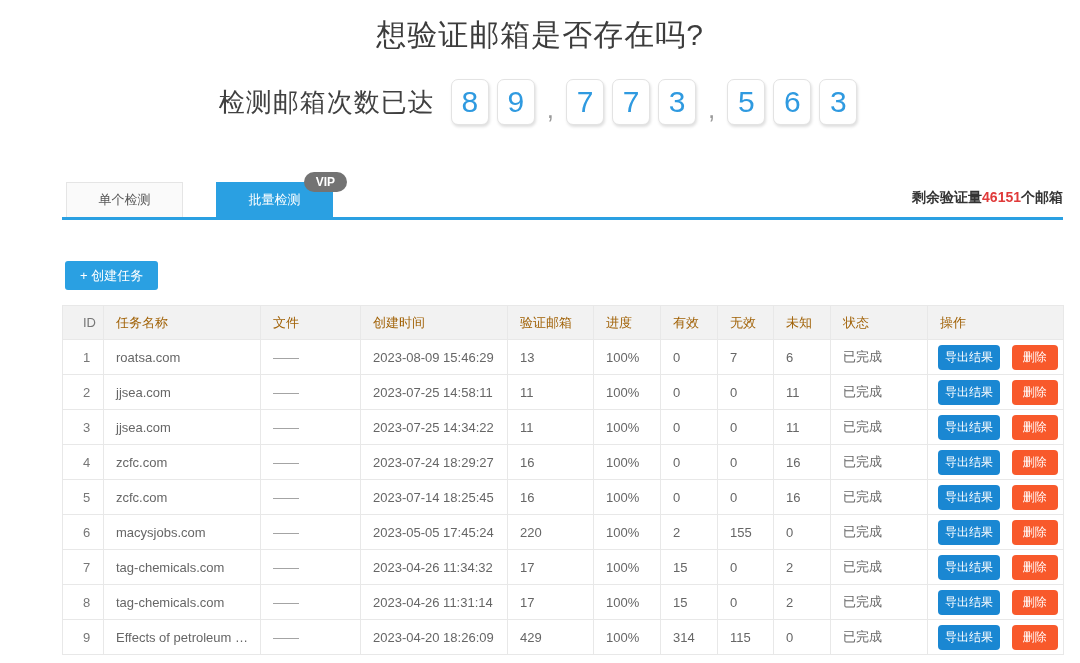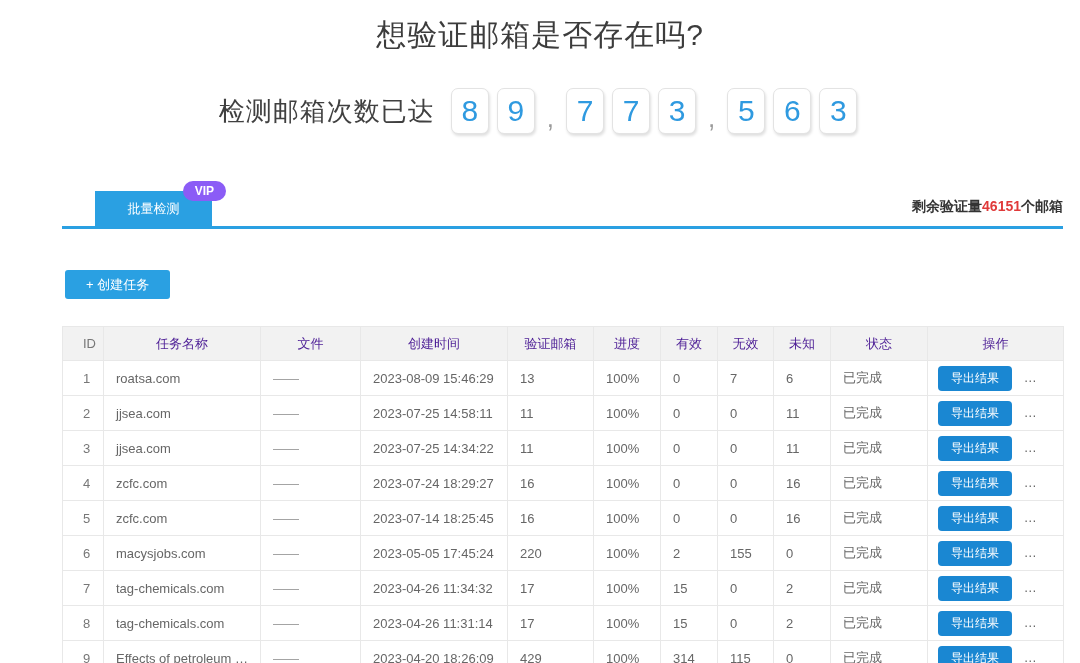--- a/index.html
+++ b/index.html
@@ -8,21 +8,21 @@
     width:1080px; height:663px; overflow:hidden; position:relative;
     background:#ffffff;
     font-family:"Liberation Sans","DejaVu Sans",sans-serif;
   }
   
   .hero-title {
     margin:15px 0 0 0; text-align:center;
     font-size:30px; font-weight:500; color:#3c3c3c; letter-spacing:1px;
   }
   .counter {
-    margin-top:31px; height:48px;
+    margin-top:22px; height:48px;
     display:flex; justify-content:center; align-items:center;
   }
   .counter-label { font-size:26px; color:#404040; margin-right:12px; letter-spacing:1px; }
   .digit {
     width:38px; height:46px; margin:0 4px;
     background:#fff; border:1px solid #e3e3e3; border-radius:7px;
     box-shadow:1px 2px 3px rgba(0,0,0,0.13);
     color:#2f9ae0; font-size:30px;
     display:flex; align-items:center; justify-content:center;
   }
@@ -32,45 +32,45 @@
   
   .tabbar { position:relative; height:38px; border-bottom:3px solid #2aa0e2; display:flex; align-items:flex-end; }
   .tab {
     width:117px; height:35px; display:flex; align-items:center; justify-content:center;
     font-size:13px; cursor:pointer;
   }
   .tab-single { margin-left:4px; background:#fafafa; border:1px solid #e5e5e5; border-bottom:none; color:#555; }
   .tab-batch { margin-left:33px; background:#2aa0e2; color:#ffffff; position:relative; }
   .vip-badge {
     position:absolute; top:-10px; right:-14px;
-    background:#8b5cf6; color:#fff; font-size:12px; font-weight:bold;
+    background:#737373; color:#fff; font-size:12px; font-weight:bold;
     padding:3px 12px; border-radius:11px; line-height:14px;
   }
   .quota { position:absolute; right:0; bottom:10px; font-size:14px; font-weight:bold; color:#333; }
   .quota-red { color:#e03a3a;margin-top:33px; }
   
   .create-btn {
-    margin:41px 0 16px 3px; height:29px; padding:0 21px;
+    margin:41px 0 4px 3px; height:29px; padding:0 15px;
     background:#2aa0e2; color:#fff; font-size:13px;
     border:none; border-radius:3px; cursor:pointer;
     font-family:inherit;
   }
   
   table.tasks { margin-top:11px; width:1001px; border-collapse:collapse; table-layout:fixed; }
   .tasks th, .tasks td { border:1px solid #e8e8e8; font-size:13px; overflow:hidden; }
   .tasks th {
-    background:#f2f2f2; color:#4c1d95; font-weight:normal;
-    height:34px; text-align:center; padding:0 12px; white-space:nowrap;
+    background:#f2f2f2; color:#a16207; font-weight:normal;
+    height:34px; text-align:left; padding:0 12px; white-space:nowrap;
   }
   .tasks td { height:35px; color:#666; padding:0 12px; white-space:nowrap; text-overflow:ellipsis; }
   .tasks th.c-id, .tasks td.c-id { text-align:center; padding:0 20px; color:#777; }
   .tasks td.c-file { color:#999; }
   .tasks td.c-actions { padding:0 0 0 10px; }
   .btn { border:none; border-radius:4px; color:#fff; font-size:12px; height:25px; cursor:pointer; font-family:inherit; }
-  .btn-export { background:#1a87d2; padding:0 13px; margin-right:8px; }
+  .btn-export { background:#1a87d2; padding:0 7px; margin-right:8px; }
   .btn-delete { background:#f8592b; padding:0 11px; }
 </style>
 </head>
 <body>
 
 <h1 class="hero-title">想验证邮箱是否存在吗?</h1>
 
 <div class="counter">
   <span class="counter-label">检测邮箱次数已达</span>
   <span style="display:flex;align-items:center;">
@@ -83,20 +83,21 @@
       <span class="comma">,</span>
       <span class="digit">5</span>
       <span class="digit">6</span>
       <span class="digit">3</span>
     </span>
 </div>
 
 <div class="content">
 
   <div class="tabbar">
+    <div class="tab tab-single">单个检测</div>
     <div class="tab tab-batch">
       <span>批量检测</span>
       <span class="vip-badge">VIP</span>
     </div>
     <div class="quota"><span>剩余验证量</span><span class="quota-red">46151</span><span>个邮箱</span></div>
   </div>
 
   <button class="create-btn">+ 创建任务</button>
 
   <table class="tasks">

